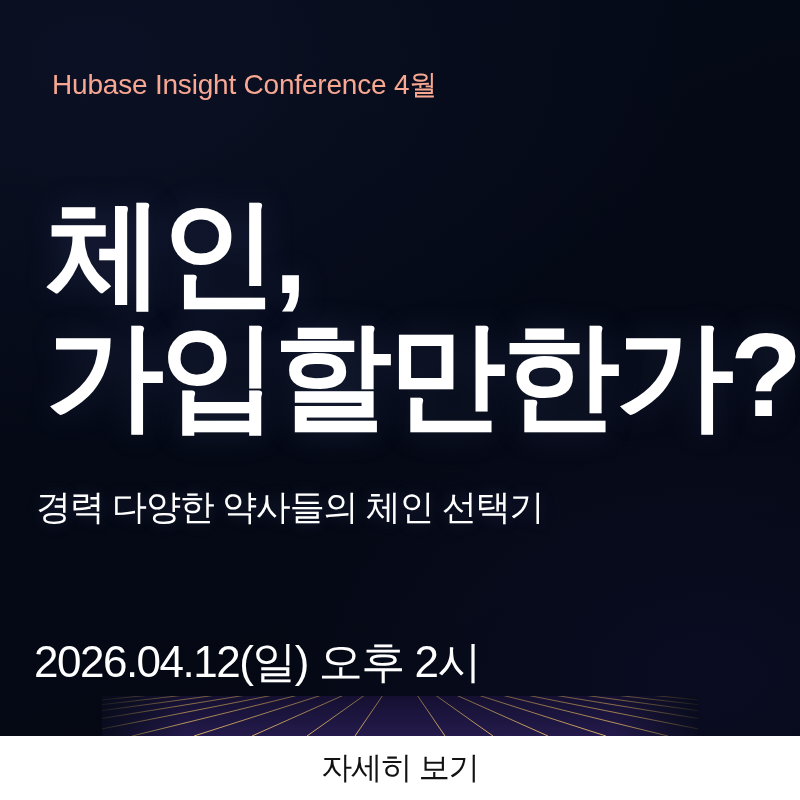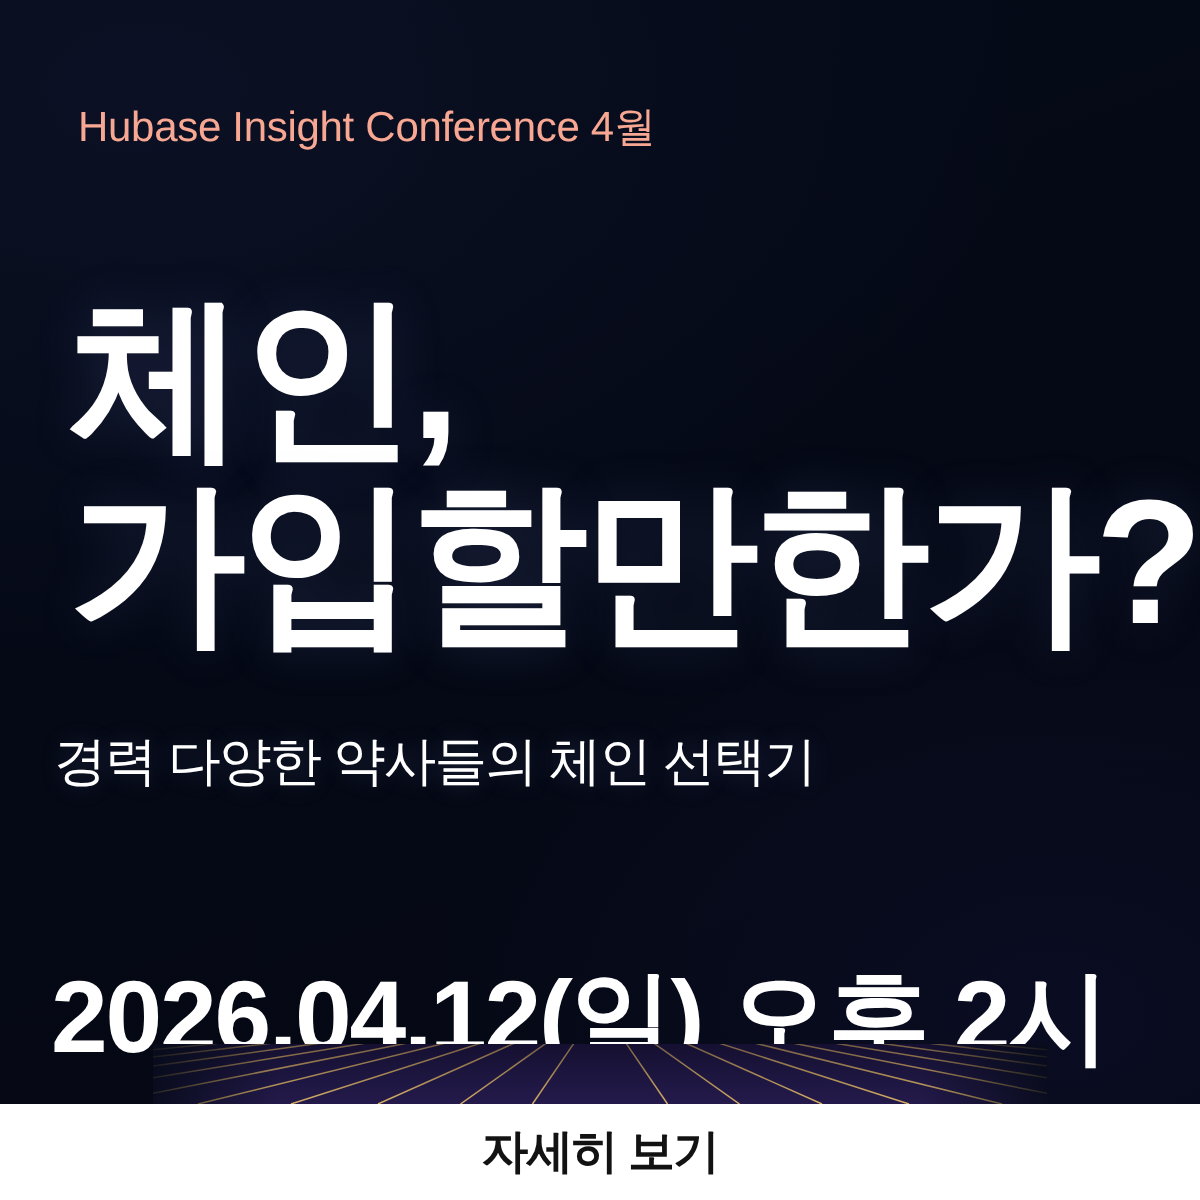--- a/index.html
+++ b/index.html
@@ -82,22 +82,22 @@
     white-space: nowrap;
     text-shadow: 0 0 16px rgba(140,155,230,0.22);
   }
 
   
   .datetime {
     position: absolute;
     left: 34px;
     top: 633px;
     color: #ffffff;
-    font-size: 68px;
-    font-weight: 700;
+    font-size: 44px;
+    font-weight: 400;
     letter-spacing: -1.5px;
     white-space: nowrap;
   }
 
   
   .grid-band {
     position: absolute;
     left: 102px;
     top: 696px;
     width: 596px;
@@ -130,21 +130,21 @@
     width: 800px;
     height: 64px;
     background: #ffffff;
     display: flex;
     align-items: center;
     justify-content: center;
   }
   .footer-cta-label {
     color: #121212;
     font-size: 31px;
-    font-weight: 700;
+    font-weight: 400;
     letter-spacing: -1px;
     white-space: nowrap;
   }
 </style>
 </head>
 <body>
 
 <div class="poster">
 
   <div class="hero">

